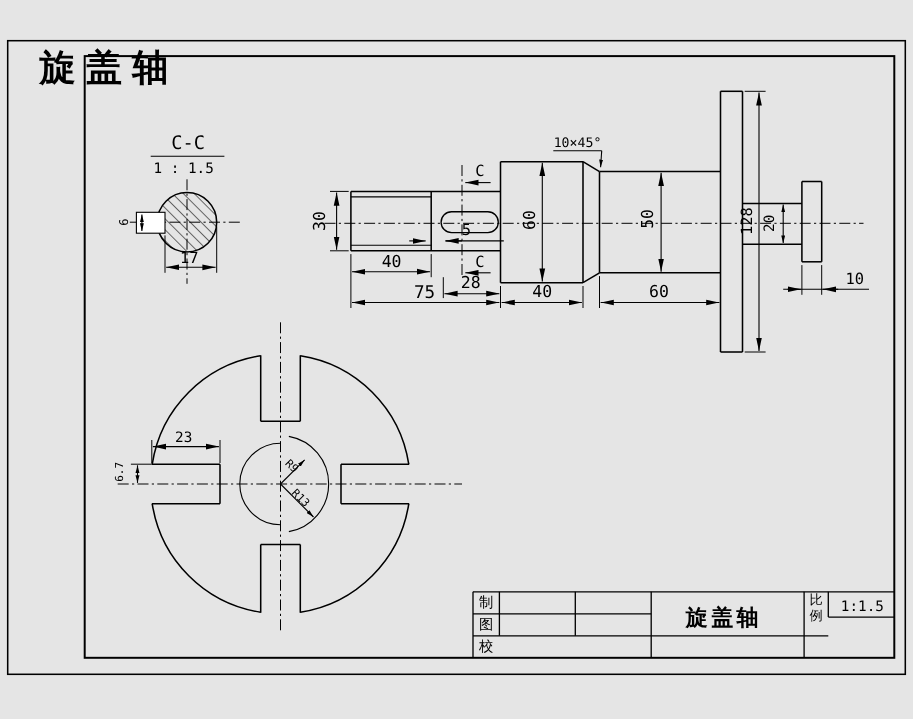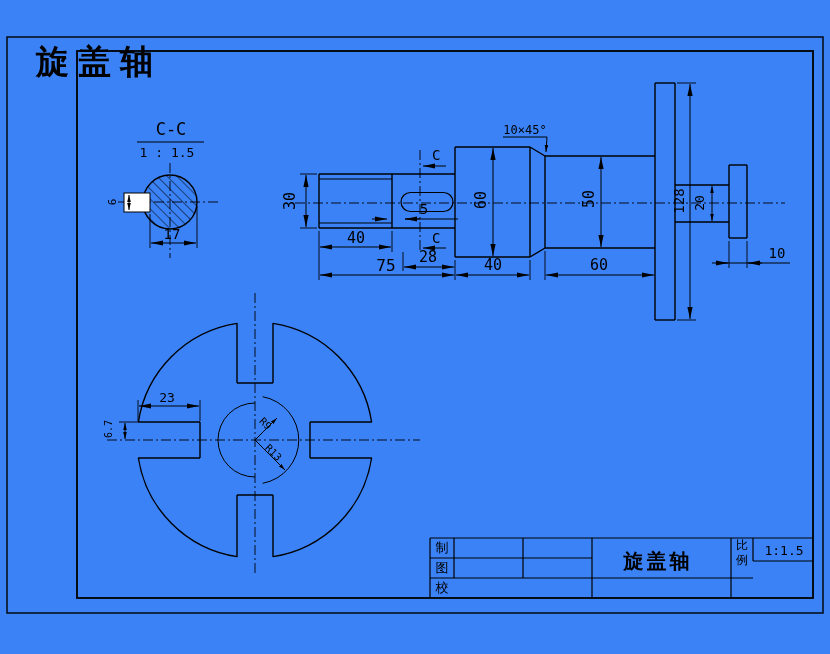--- a/index.html
+++ b/index.html
@@ -1,16 +1,16 @@
 <!DOCTYPE html>
 <html><head>
 <meta charset="utf-8">
 <style>
   html,body{margin:0;padding:0;background:#fff;}
-  .stage{position:relative;width:830px;height:654px;background:#3b82f6;overflow:hidden;
+  .stage{position:relative;width:830px;height:654px;background:#e5e5e5;overflow:hidden;
          font-family:"DejaVu Sans Mono","Liberation Mono",monospace;}
   svg text{fill:#000;font-family:"DejaVu Sans Mono","Liberation Mono",monospace;}
   svg text.cn{font-family:"DejaVu Sans","Liberation Sans",sans-serif;}
   .outline{stroke:#000;stroke-width:1.4;fill:none;}
   .thin{stroke:#000;stroke-width:1;fill:none;}
   .ext{stroke:#000;stroke-width:0.9;fill:none;}
   .cl{stroke:#000;stroke-width:0.9;fill:none;stroke-dasharray:10 3 2 3;}
   .dim{stroke:#000;stroke-width:1;fill:none;marker-start:url(#arw);marker-end:url(#arw);}
   .dims{stroke:#000;stroke-width:1;fill:none;marker-start:url(#arws);marker-end:url(#arws);}
   .dime{stroke:#000;stroke-width:1;fill:none;marker-end:url(#arw);}

